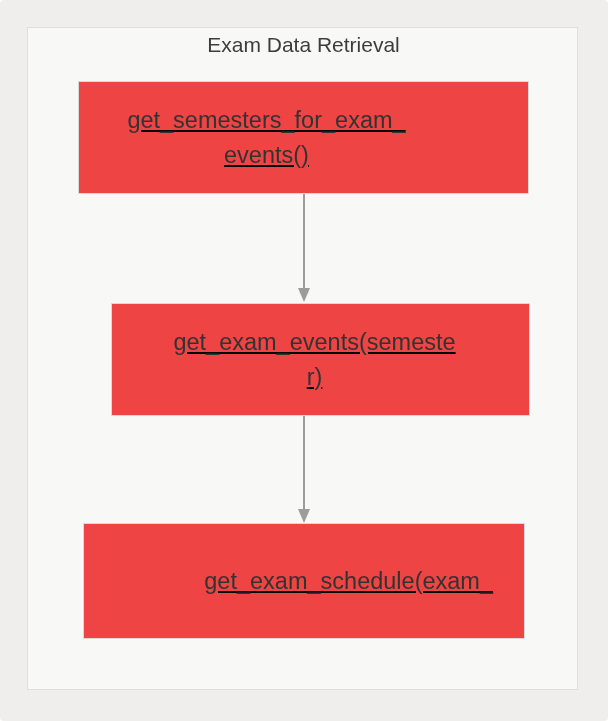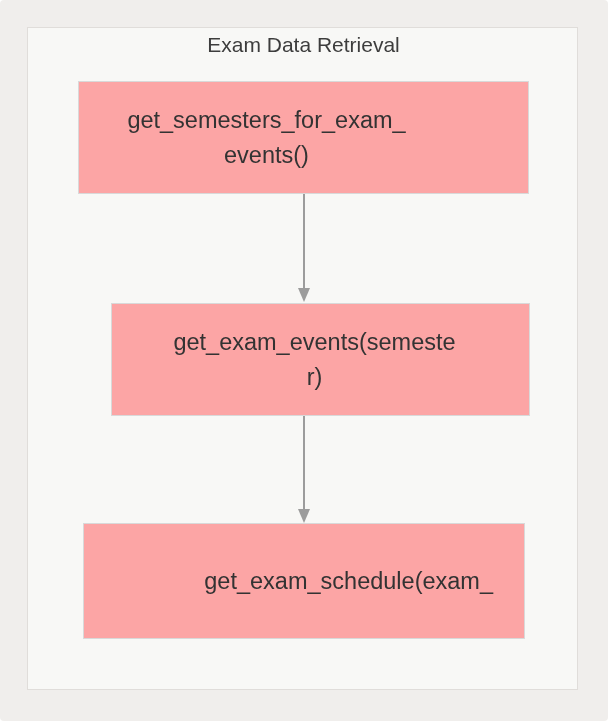--- a/index.html
+++ b/index.html
@@ -32,26 +32,27 @@
     position: absolute;
     left: 27px;
     top: 33px;
     width: 553px;
     text-align: center;
     font-size: 21px;
     color: #3d3d3d;
   }
   .node {
     position: absolute;
-    background: #fca5a5;
+    background: #ef4444;
     border: 1px solid #d9d9d9;
     box-sizing: border-box;
     display: flex;
     align-items: center;
     justify-content: center;
+    text-decoration: underline;
   }
   .node .lines {
     text-align: center;
     font-size: 23.5px;
     line-height: 35px;
     color: #333333;
     white-space: nowrap;
   }
   .node .lines div { white-space: nowrap; }
   #node-0 { left: 78px;  top: 81px;  width: 451px; height: 113px; }

